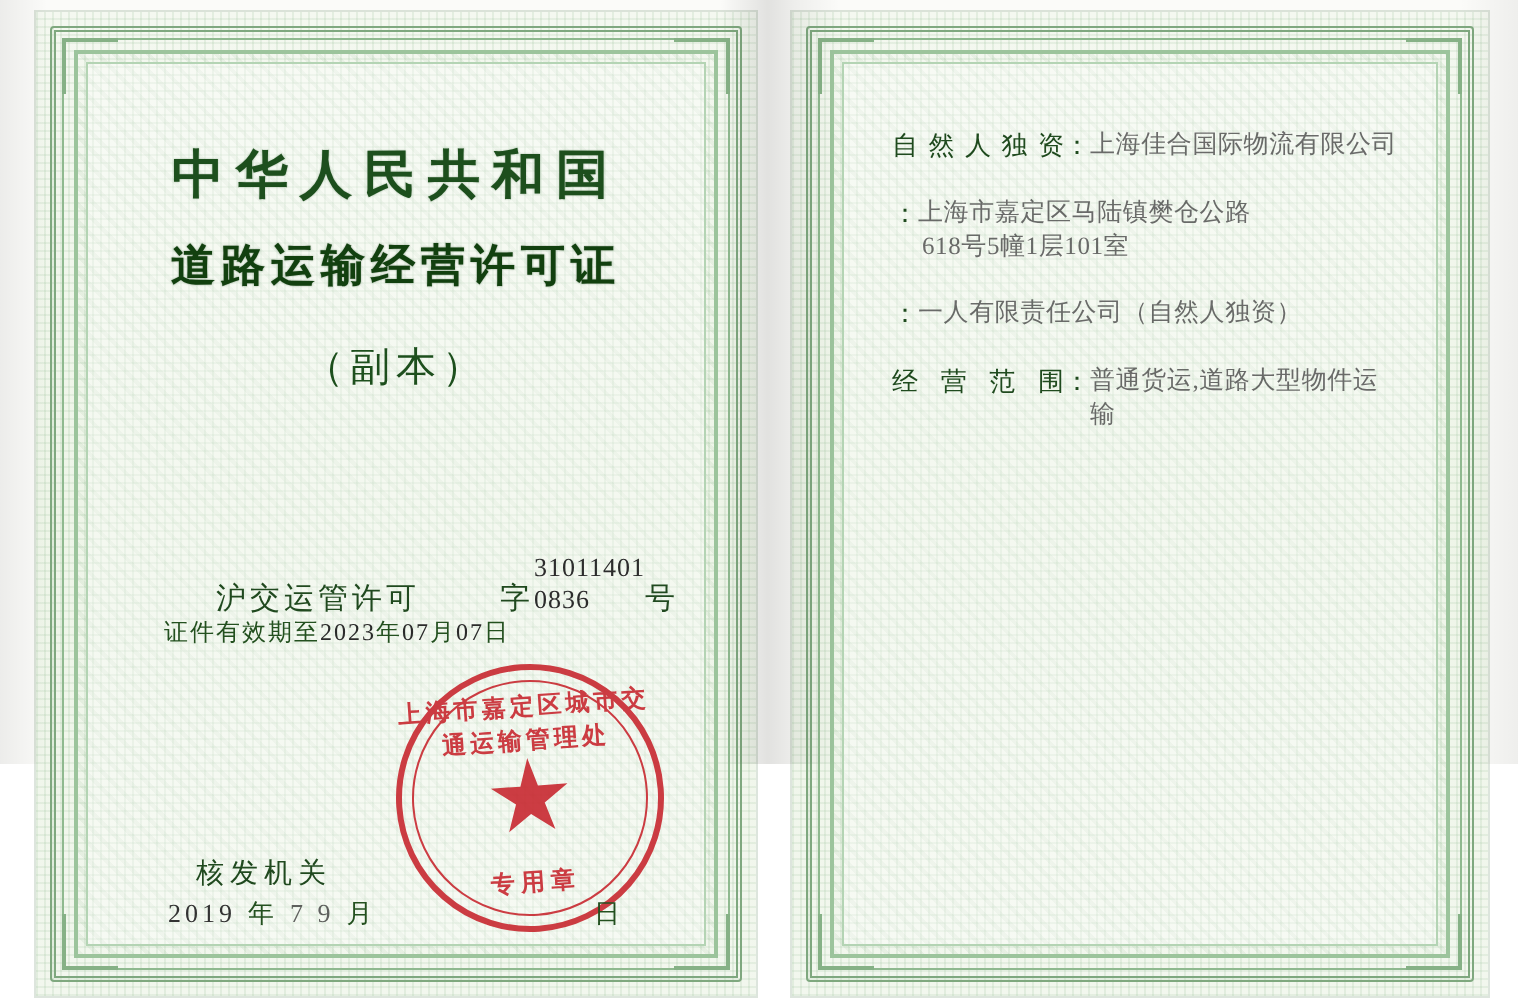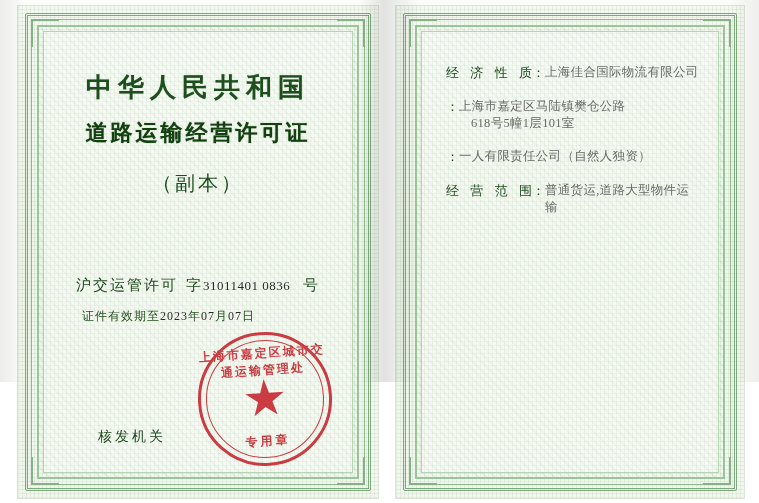--- a/index.html
+++ b/index.html
@@ -120,21 +120,21 @@
     position: absolute;
     top: 240px;
     left: 28px;
     right: 28px;
     display: flex;
     align-items: flex-end;
     font-size: 15px;
     color: #20491f;
     letter-spacing: 1px;
   }
-  .cert-number-row .lbl { white-space: nowrap; letter-spacing: 2px; }
+  .cert-number-row .lbl { white-space: nowrap; letter-spacing: 2px; margin-left: 32px; }
   .cert-number-row .num {
     flex: 1;
     font-size: 13px;
     color: #2c2c2c;
     letter-spacing: 0.5px;
     padding-bottom: 1px;
   }
   .cert-number-row .tail { white-space: nowrap; letter-spacing: 2px; }
 
   .validity-row {
@@ -256,21 +256,21 @@
     line-height: 17px;
     letter-spacing: 0.3px;
     opacity: 0.78;
   }
   .right-fields {
     position: absolute;
     top: 28px;
     left: 20px;
     right: 14px;
   }
-  .val-line2 { display: block; padding-left: 2px; margin-left: 10px; }
+  .val-line2 { display: block; padding-left: 2px; }
 </style>
 </head>
 <body>
 
 <div class="scan">
 
   <div class="page page-left">
     <div class="frame-outer"></div>
     <div class="frame-mid"></div>
     <div class="frame-inner"></div>
@@ -297,38 +297,46 @@
       </div>
 
       <div class="seal">
         <div class="seal-top-text">上海市嘉定区城市交通运输管理处</div>
         <div class="seal-star"></div>
         <div class="seal-bottom-text">专用章</div>
       </div>
 
       <div class="issuer-row">核发机关</div>
 
+      <div class="date-row">
+        <span class="y">2019</span>
+        <span>年</span>
+        <span class="handwritten">7   9</span>
+        <span>月</span>
+        <span class="spacer"></span>
+        <span>日</span>
+      </div>
     </div>
   </div>
 
   <div class="page page-right">
     <div class="frame-outer"></div>
     <div class="frame-mid"></div>
     <div class="frame-inner"></div>
     <div class="frame-fine"></div>
     <div class="corner tl"></div>
     <div class="corner tr"></div>
     <div class="corner bl"></div>
     <div class="corner br"></div>
 
     <div class="content">
       <div class="right-fields">
 
         <div class="field">
-          <span class="field-label">经济性质</span>
+          <span class="field-label">自然人独资</span>
           <span class="field-colon">：</span>
           <span class="field-value">上海佳合国际物流有限公司</span>
         </div>
 
         <div class="field">
           <span class="field-colon">：</span>
           <span class="field-value">
             <span>上海市嘉定区马陆镇樊仓公路</span>
             <span class="val-line2">618号5幢1层101室</span>
           </span>

